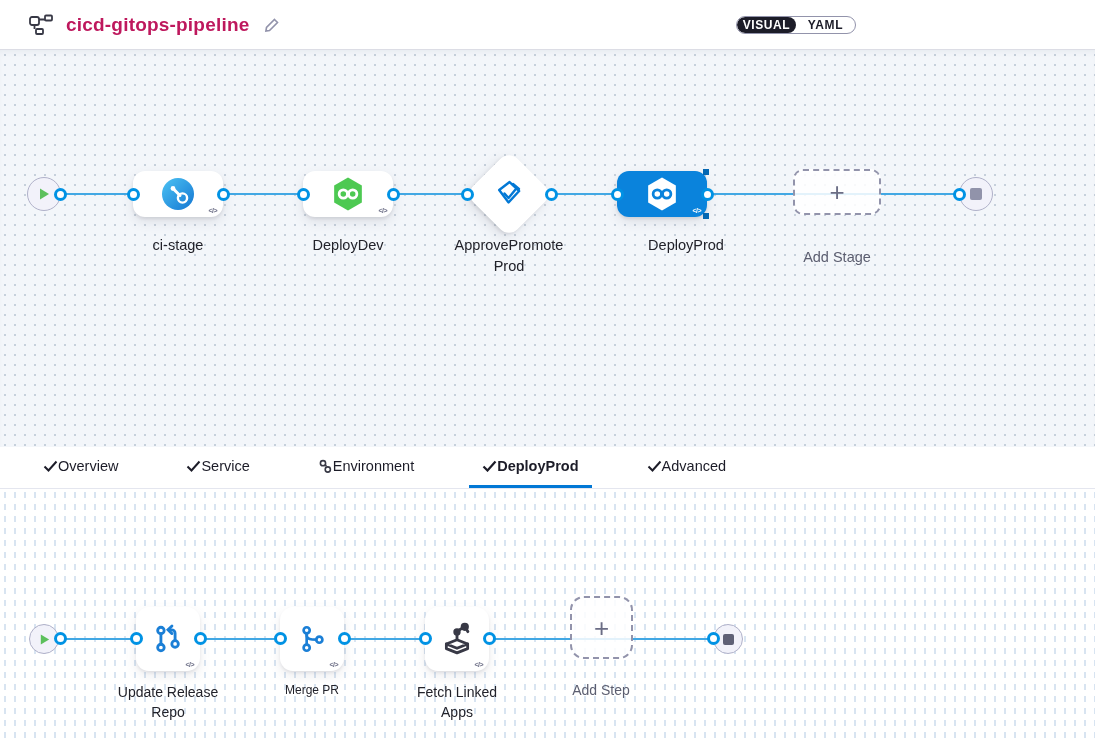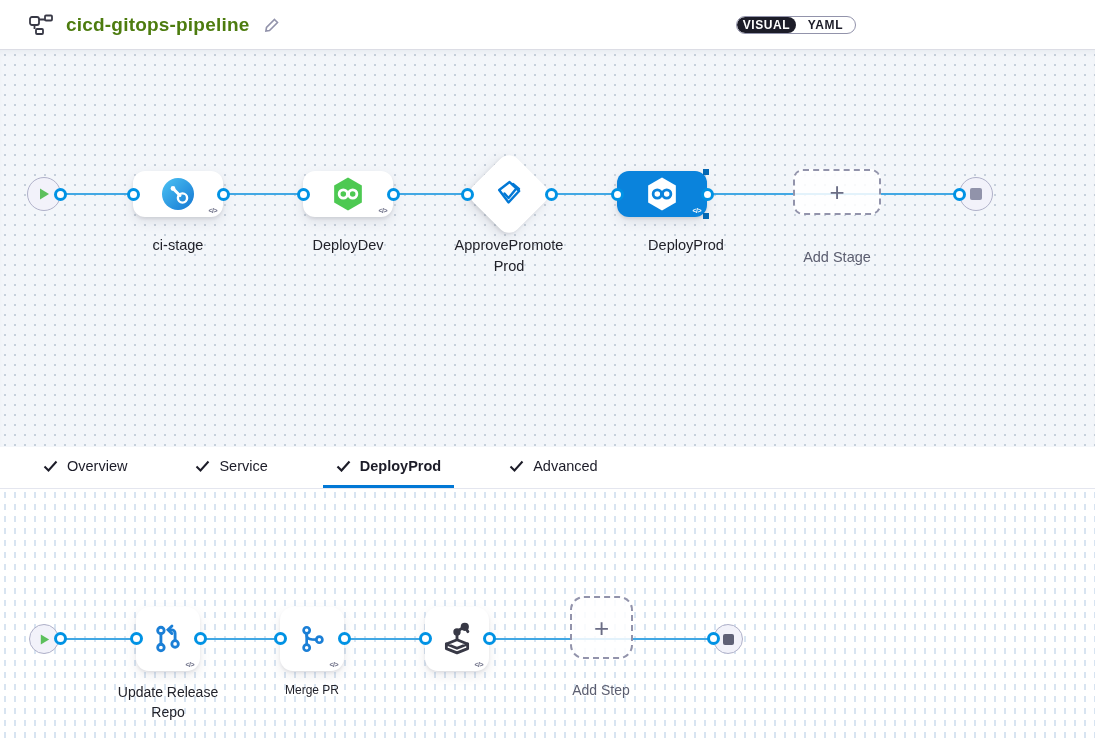--- a/index.html
+++ b/index.html
@@ -1,21 +1,21 @@
 <!DOCTYPE html>
 <html><head>
 <meta charset="utf-8">
 <style>
   * { margin:0; padding:0; box-sizing:border-box; }
   html,body { width:1095px; height:741px; font-family:"Liberation Sans","DejaVu Sans",sans-serif; background:#fff; overflow:hidden; }
 
   
   .header { position:relative; height:50px; background:#fff; border-bottom:1px solid #dcdde5; display:flex; align-items:center; padding-left:28px; }
   .header .pipe-icon { display:inline-flex; margin-right:12px; }
-  .title { font-size:19px; font-weight:bold; color:#4d7c0f; letter-spacing:.2px; }
+  .title { font-size:19px; font-weight:bold; color:#be185d; letter-spacing:.2px; }
   .edit-icon { margin-left:14px; display:inline-flex; cursor:pointer; }
   .toggle { position:absolute; left:736px; top:16px; width:120px; height:18px; border:1px solid #9293ab; border-radius:10px; display:flex; background:#fff; overflow:hidden; }
   .toggle .opt { flex:1; display:flex; align-items:center; justify-content:center; font-size:12px; font-weight:bold; letter-spacing:.6px; color:#1c1c28; cursor:pointer; }
   .toggle .opt.sel { background:#1c1c28; color:#fff; border-radius:10px; }
 
   
   .stage-canvas { position:relative; height:397px;
     background-color:#f3f6fa;
     background-image:radial-gradient(circle 1px at center, #c6d0db 99%, rgba(198,208,219,0) 100%);
     background-size:10px 10px;
@@ -50,21 +50,21 @@
 
   .node-label { position:absolute; text-align:center; font-size:14.5px; color:#22222a; line-height:1.45; overflow-wrap:anywhere; }
   .node-label.muted { color:#5c5e70; }
 
   .step-node { position:absolute; width:64px; height:64px; border-radius:13px; background:#fff;
     box-shadow:0 2px 3px rgba(40,41,61,.08), 0 5px 12px rgba(96,97,112,.12);
     display:flex; align-items:center; justify-content:center; cursor:pointer; }
 
   
   .tabbar { height:42px; background:#fff; border-bottom:1px solid #e4e6ef; display:flex; align-items:stretch; padding-left:30px; }
-  .tab { display:flex; align-items:center; gap:9px; padding:0 13px; margin-right:42px; font-size:14.5px; color:#1c1c28; border-bottom:3px solid transparent; cursor:pointer; }
+  .tab { display:flex; align-items:center; padding:0 13px; margin-right:42px; font-size:14.5px; color:#1c1c28; border-bottom:3px solid transparent; cursor:pointer; }
   .tab.sel { font-weight:bold; border-bottom-color:#0278d5; }
 </style>
 </head>
 <body>
 
 <div class="header">
   <span class="pipe-icon">
     <svg width="26" height="22" viewBox="0 0 26 22" fill="none" stroke="#383946" stroke-width="1.8">
       <rect x="2" y="3" width="9" height="8" rx="2"></rect>
       <rect x="17" y="1.5" width="7" height="5" rx="1"></rect>
@@ -169,20 +169,28 @@
         <path d="M1.5 6.5 l4 4 L13.5 1.5"></path>
       </svg>
     <span>Overview</span>
   </div>
   <div class="tab">
     <svg width="15" height="12" viewBox="0 0 15 12" fill="none" stroke="#1c1c28" stroke-width="2">
         <path d="M1.5 6.5 l4 4 L13.5 1.5"></path>
       </svg>
     <span>Service</span>
   </div>
+  <div class="tab">
+    <svg width="15" height="15" viewBox="0 0 15 15" fill="none" stroke="#383946" stroke-width="1.6">
+      <circle cx="5" cy="4.2" r="2.6"></circle>
+        <circle cx="9.8" cy="10.5" r="2.6"></circle>
+        <path d="M7.4 5.8 l1 1.6"></path>
+    </svg>
+    <span>Environment</span>
+  </div>
   <div class="tab sel">
     <svg width="15" height="12" viewBox="0 0 15 12" fill="none" stroke="#1c1c28" stroke-width="2.2">
         <path d="M1.5 6.5 l4 4 L13.5 1.5"></path>
       </svg>
     <span>DeployProd</span>
   </div>
   <div class="tab">
     <svg width="15" height="12" viewBox="0 0 15 12" fill="none" stroke="#1c1c28" stroke-width="2">
         <path d="M1.5 6.5 l4 4 L13.5 1.5"></path>
       </svg>
@@ -247,14 +255,15 @@
   <div class="ring" style="left:130px; top:143px;"></div>
   <div class="ring" style="left:194px; top:143px;"></div>
   <div class="ring" style="left:274px; top:143px;"></div>
   <div class="ring" style="left:338px; top:143px;"></div>
   <div class="ring" style="left:419px; top:143px;"></div>
   <div class="ring" style="left:483px; top:143px;"></div>
   <div class="ring" style="left:707px; top:143px;"></div>
 
   <div class="node-label" style="left:103px; top:193px; width:130px; font-size:14px;">Update Release Repo</div>
   <div class="node-label" style="left:252px; top:193px; width:120px; font-size:12px;">Merge PR</div>
+  <div class="node-label" style="left:407px; top:193px; width:100px; font-size:14px;">Fetch Linked Apps</div>
   <div class="node-label muted" style="left:541px; top:191px; width:120px; font-size:14px;">Add Step</div>
 </div>
 
 </body></html>

